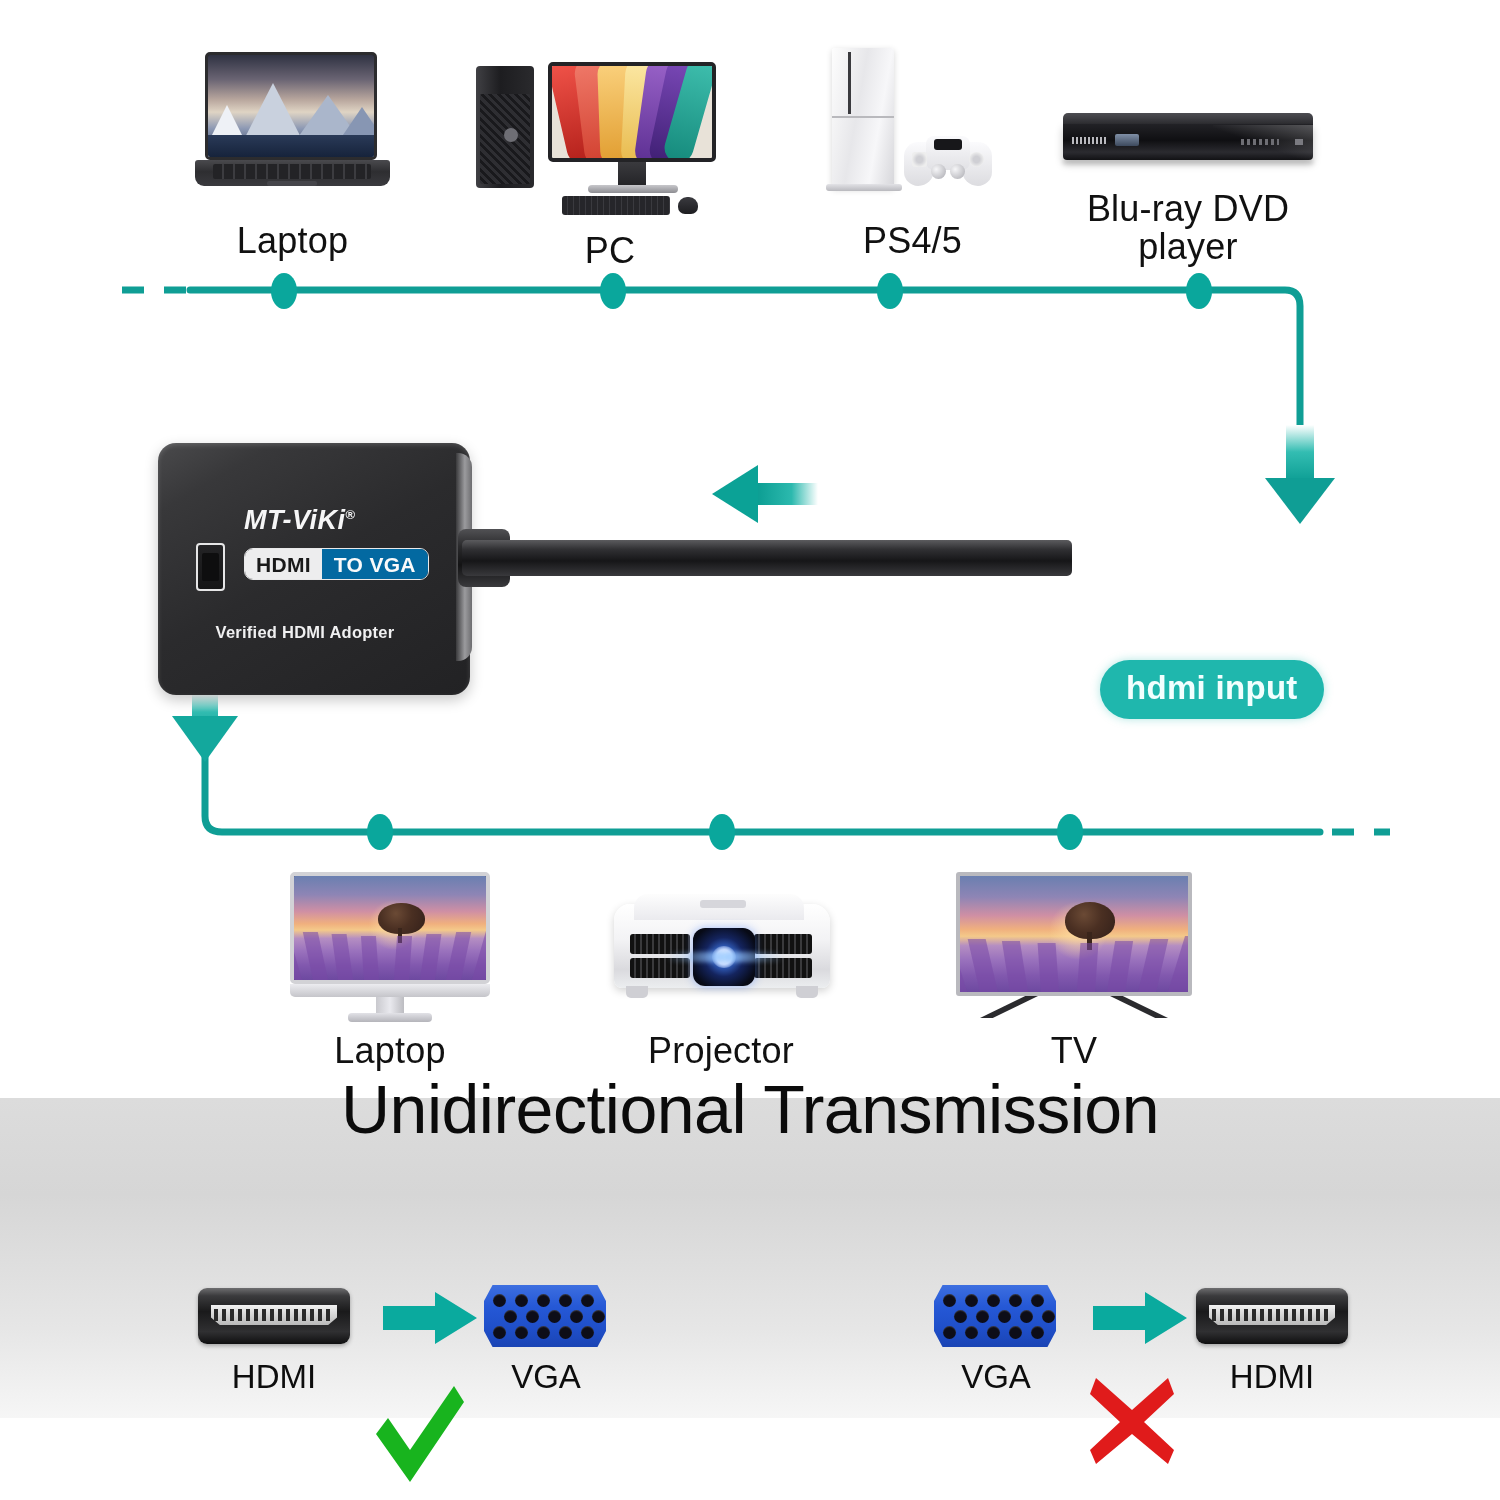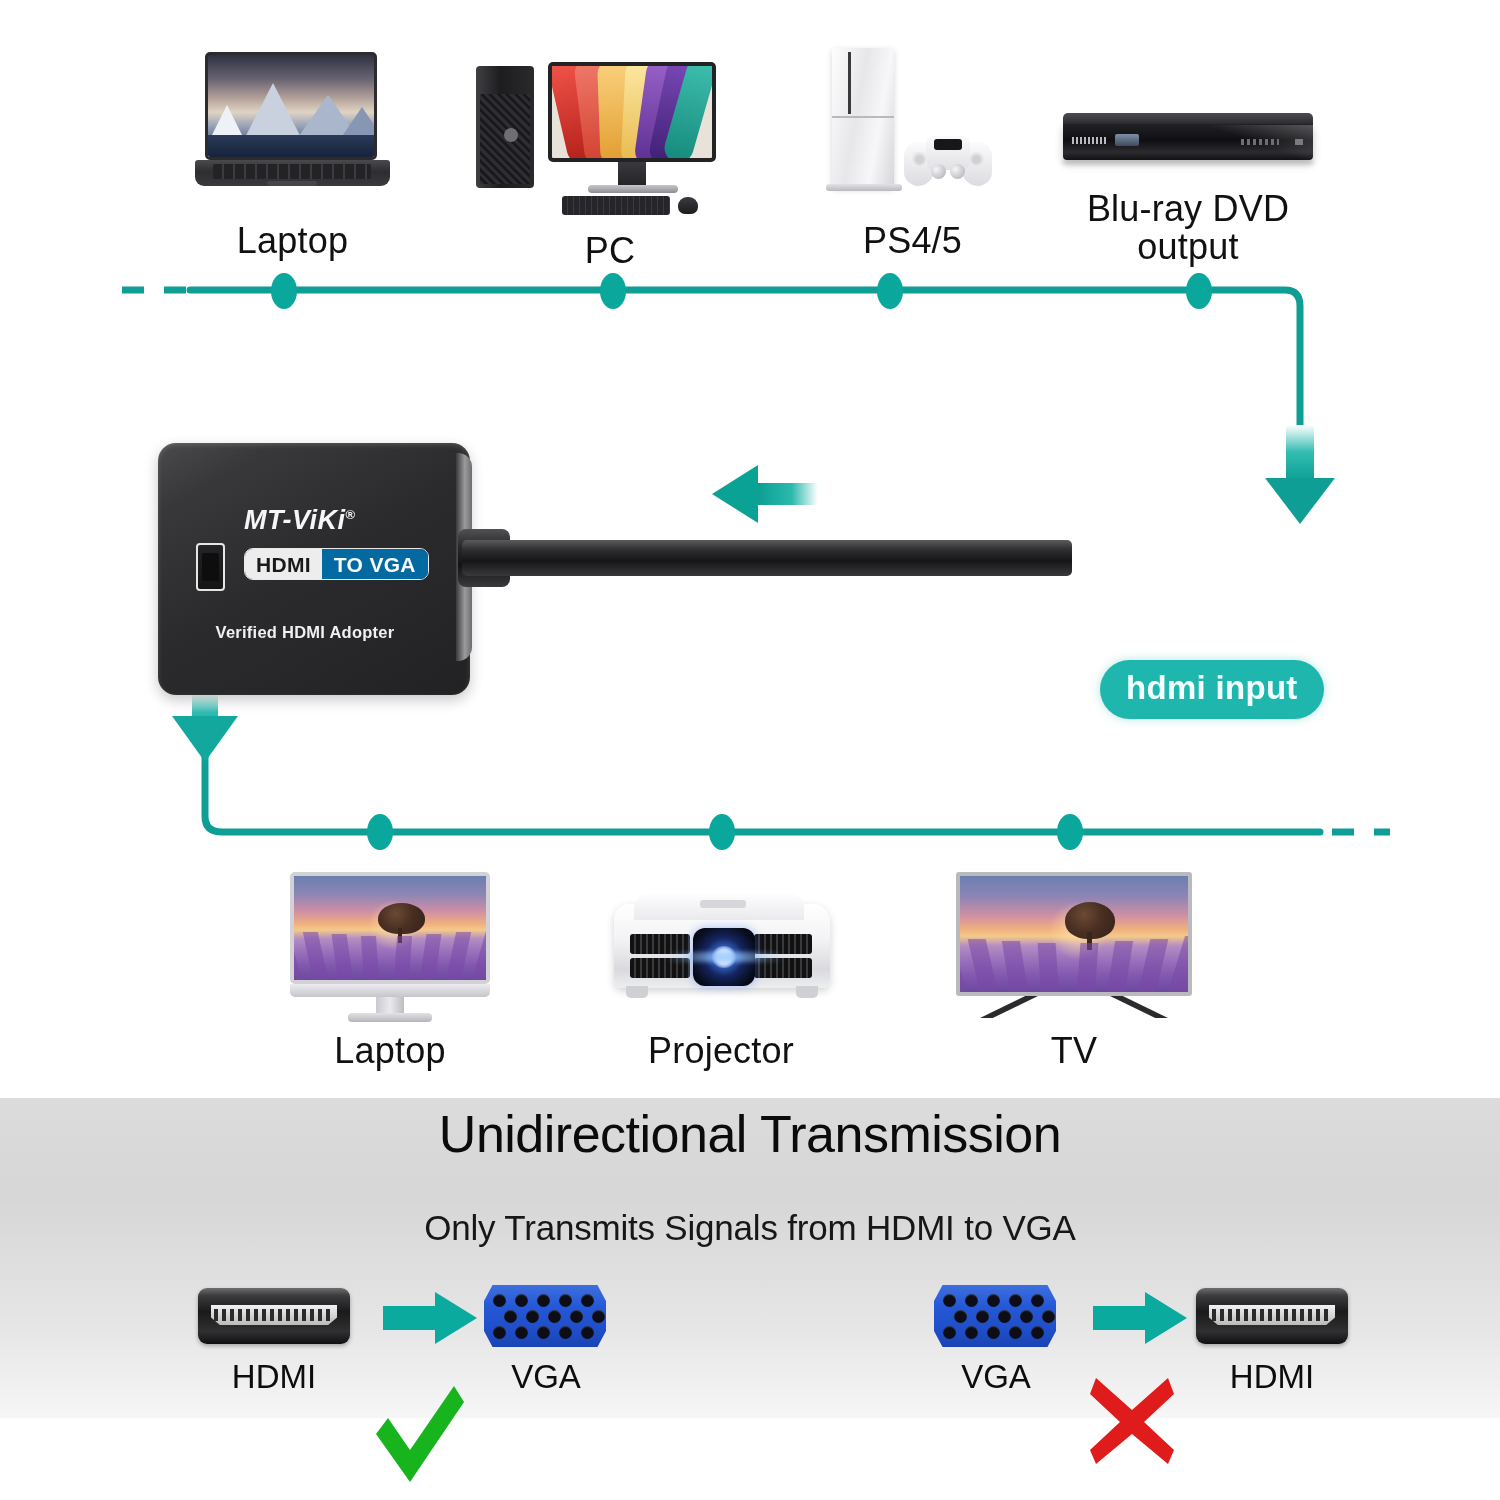--- a/index.html
+++ b/index.html
@@ -138,22 +138,22 @@
     background:radial-gradient(circle at 38% 34%, #6b4a35 0%, #4a2f22 45%, #33201a 100%);
   }
   .lav-trunk{ position:absolute; background:#3a251b; }
 
   
   #panel{
     position:absolute; left:0; top:1098px; width:1500px; height:320px;
     background:linear-gradient(180deg,#dcdcdc 0%,#d6d6d6 30%,#e6e6e6 72%,#f6f6f6 100%);
   }
   #panel-title{
-    position:absolute; left:0; right:0; top:1104px; text-align:center;
-    font-size:52px; font-weight:400; color:#0b0b0b; letter-spacing:-.5px;
+    position:absolute; left:0; right:0; top:1070px; text-align:center;
+    font-size:68px; font-weight:400; color:#0b0b0b; letter-spacing:-.5px;
     font-family:"Liberation Sans Narrow","Liberation Sans", sans-serif;
   }
   #panel-sub{
     position:absolute; left:0; right:0; top:1208px; text-align:center;
     font-size:35px; font-weight:400; color:#171717; letter-spacing:-.2px;
     font-family:"Liberation Sans Narrow","Liberation Sans", sans-serif;
   }
 
   
   .hdmi-icon{
@@ -285,21 +285,21 @@
                 background:repeating-linear-gradient(90deg,#b9b9be 0 2px,transparent 2px 4px);"></div>
     <div style="position:absolute; left:52px; top:21px; width:24px; height:12px; border-radius:2px;
                 background:linear-gradient(180deg,#7f8fa6,#3d4a5e);"></div>
     <div style="position:absolute; left:178px; top:26px; width:38px; height:6px;
                 background:repeating-linear-gradient(90deg,#6e6e74 0 3px,transparent 3px 6px);"></div>
     <div style="position:absolute; left:232px; top:26px; width:8px;  height:6px; background:#7a7a80;"></div>
     <div style="position:absolute; left:0; top:47px; width:250px; height:6px;
                 background:linear-gradient(180deg,rgba(0,0,0,.22),rgba(0,0,0,0)); filter:blur(2px);"></div>
   </div>
   <div class="dev-label" style="left:1058px; top:190px; width:260px;">Blu-ray DVD
-output</div>
+player</div>
 
   <svg class="rail-svg" width="1500" height="1500">
     <defs>
       <linearGradient id="gdown" x1="0" y1="0" x2="0" y2="1">
         <stop offset="0%" stop-color="#ffffff"></stop>
         <stop offset="45%" stop-color="#33bdb2"></stop>
         <stop offset="100%" stop-color="#089a90"></stop>
       </linearGradient>
       <linearGradient id="gleft" x1="1" y1="0" x2="0" y2="0">
         <stop offset="0%" stop-color="#ffffff"></stop>
@@ -434,21 +434,20 @@
 
     <div style="position:absolute; left:24px; top:124px; width:58px; height:22px;
                 background:#2b2b2e; clip-path:polygon(0 100%,22% 100%,100% 0,78% 0);"></div>
     <div style="position:absolute; left:154px; top:124px; width:58px; height:22px;
                 background:#2b2b2e; clip-path:polygon(100% 100%,78% 100%,0 0,22% 0);"></div>
   </div>
   <div class="dev-label" style="left:966px; top:1032px; width:216px;">TV</div>
 
   <div id="panel"></div>
   <div id="panel-title">Unidirectional Transmission</div>
-  <div id="panel-sub">Only Transmits Signals from HDMI to VGA</div>
 
   <div class="hdmi-icon" style="left:198px; top:1288px;"></div>
   <div class="conn-label" style="left:188px; top:1358px; width:172px;">HDMI</div>
 
   <svg class="abs arrow-teal" style="left:383px; top:1292px;" viewBox="0 0 94 52">
     <polygon points="0,14 52,14 52,0 94,26 52,52 52,38 0,38" fill="#0aaa9e"></polygon>
   </svg>
 
   <div class="vga-icon" style="left:484px; top:1285px;">
     <div class="vga-pins">

